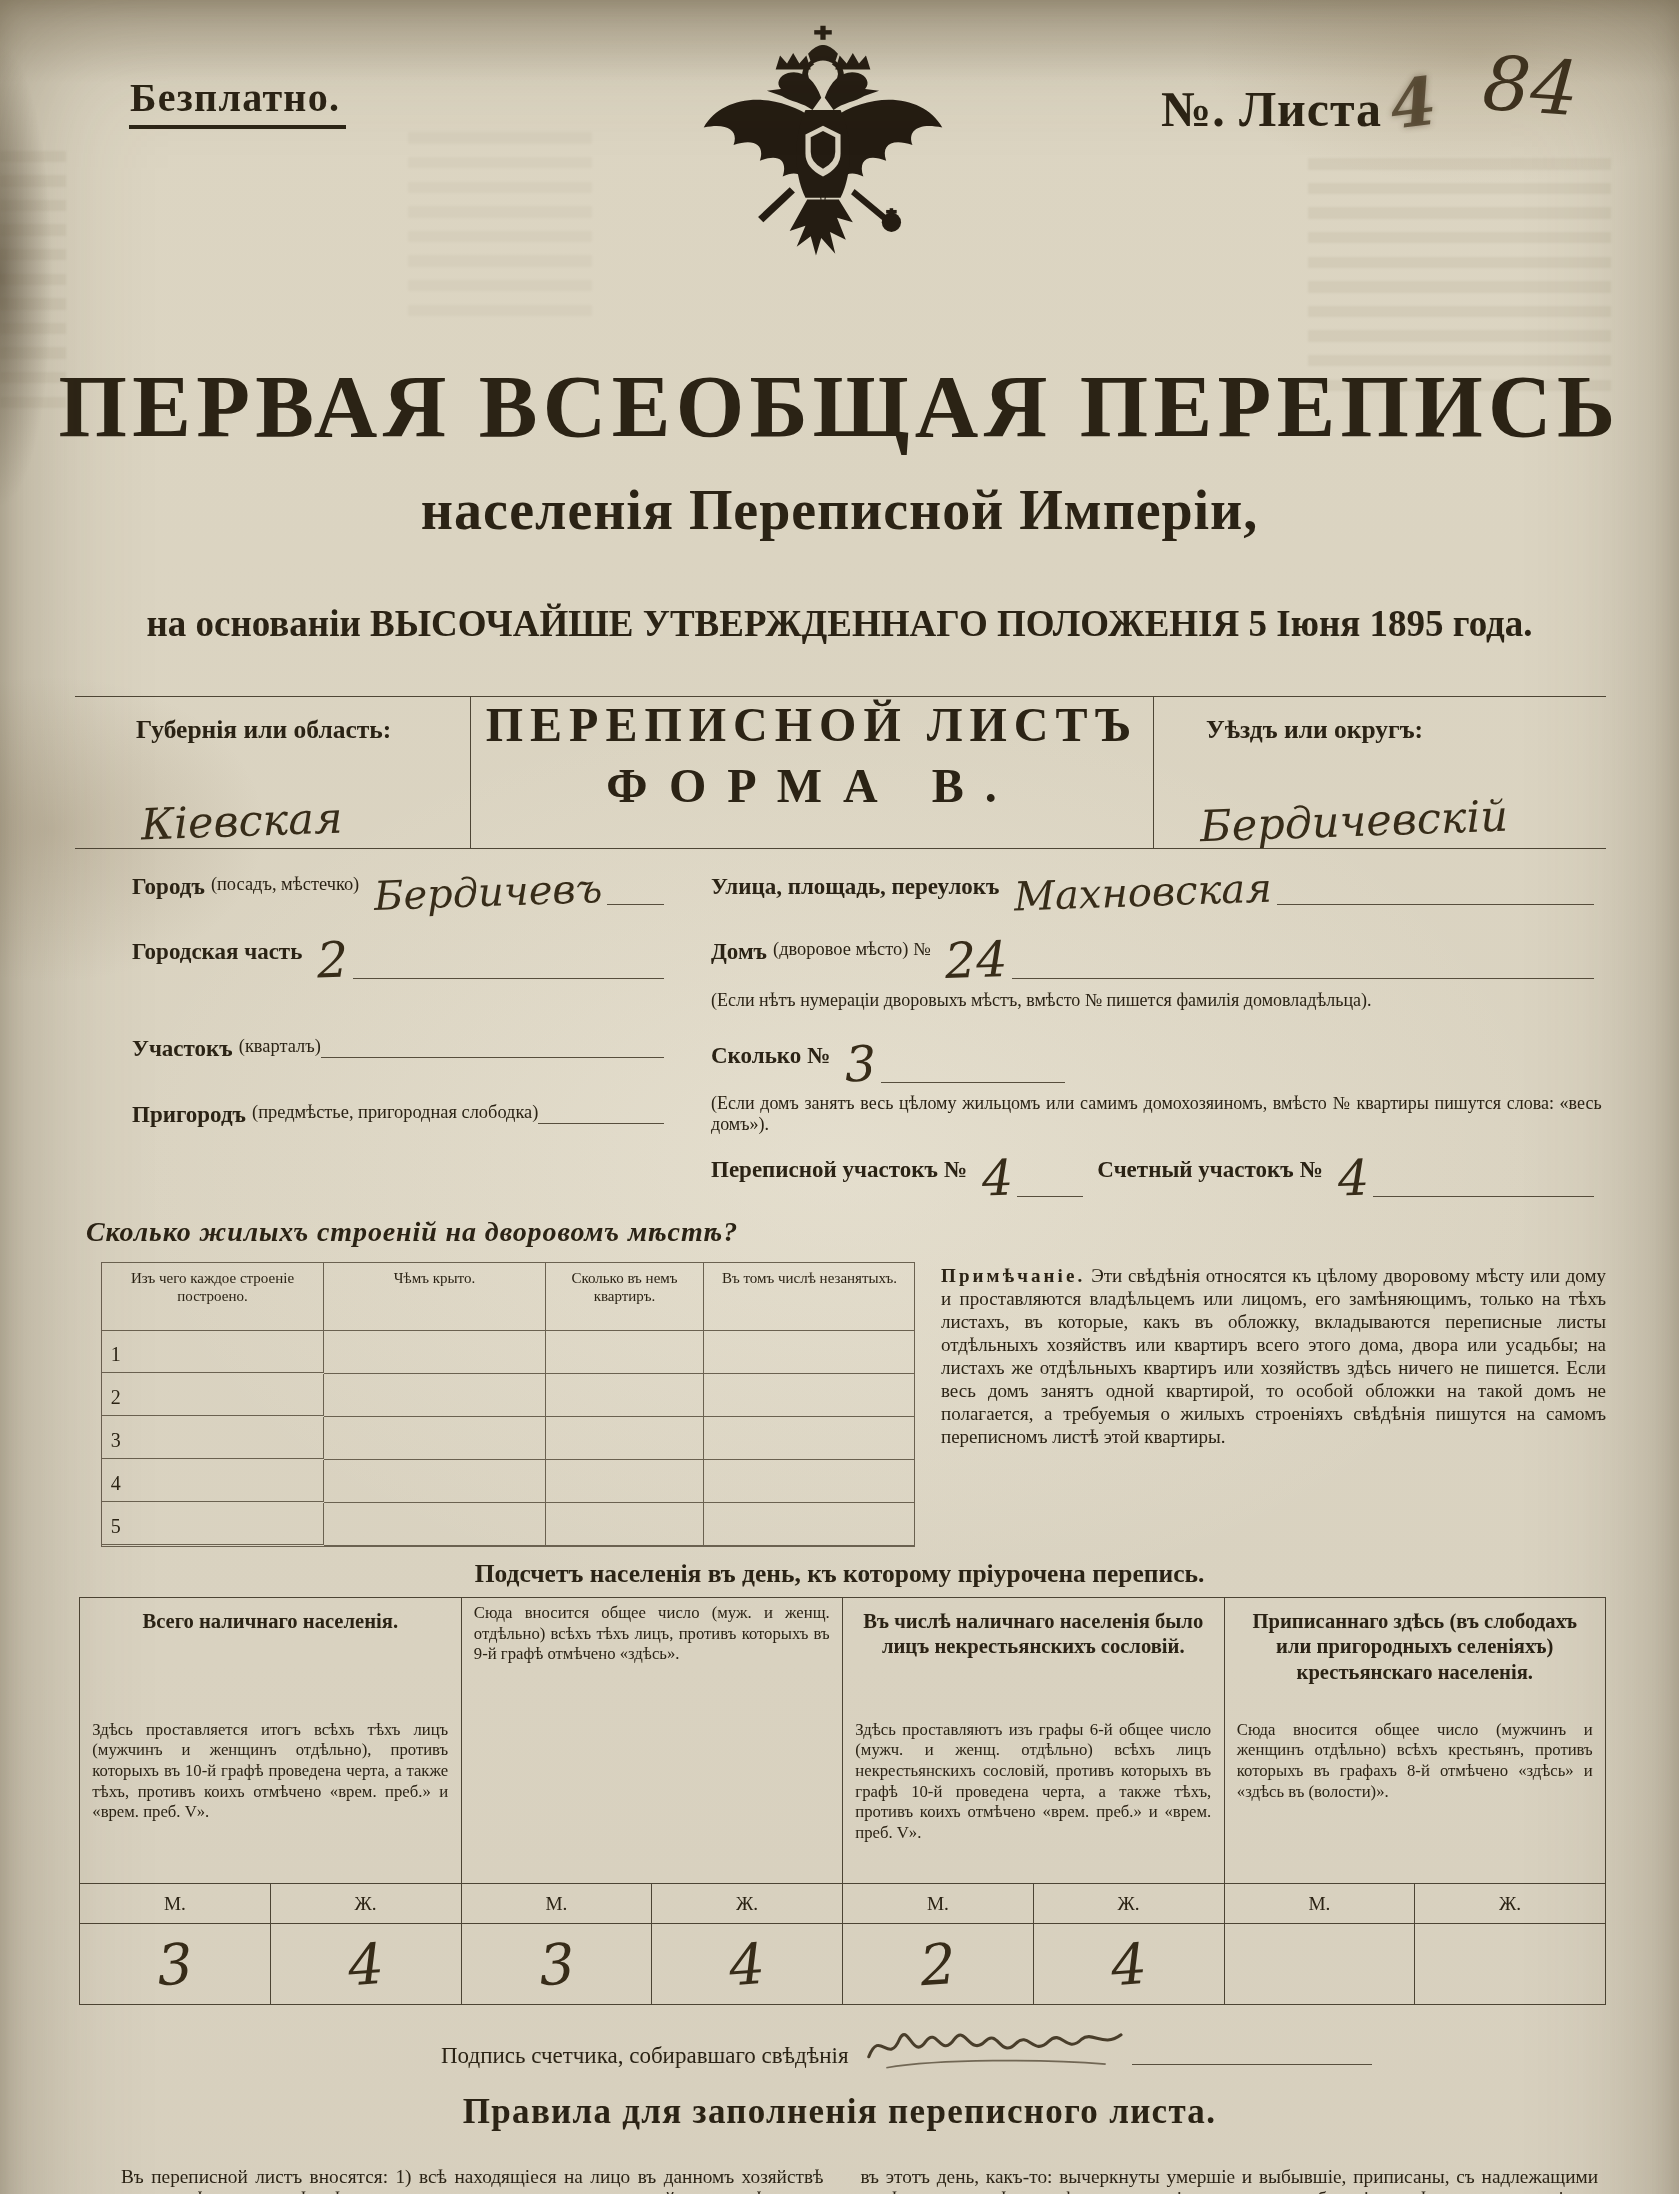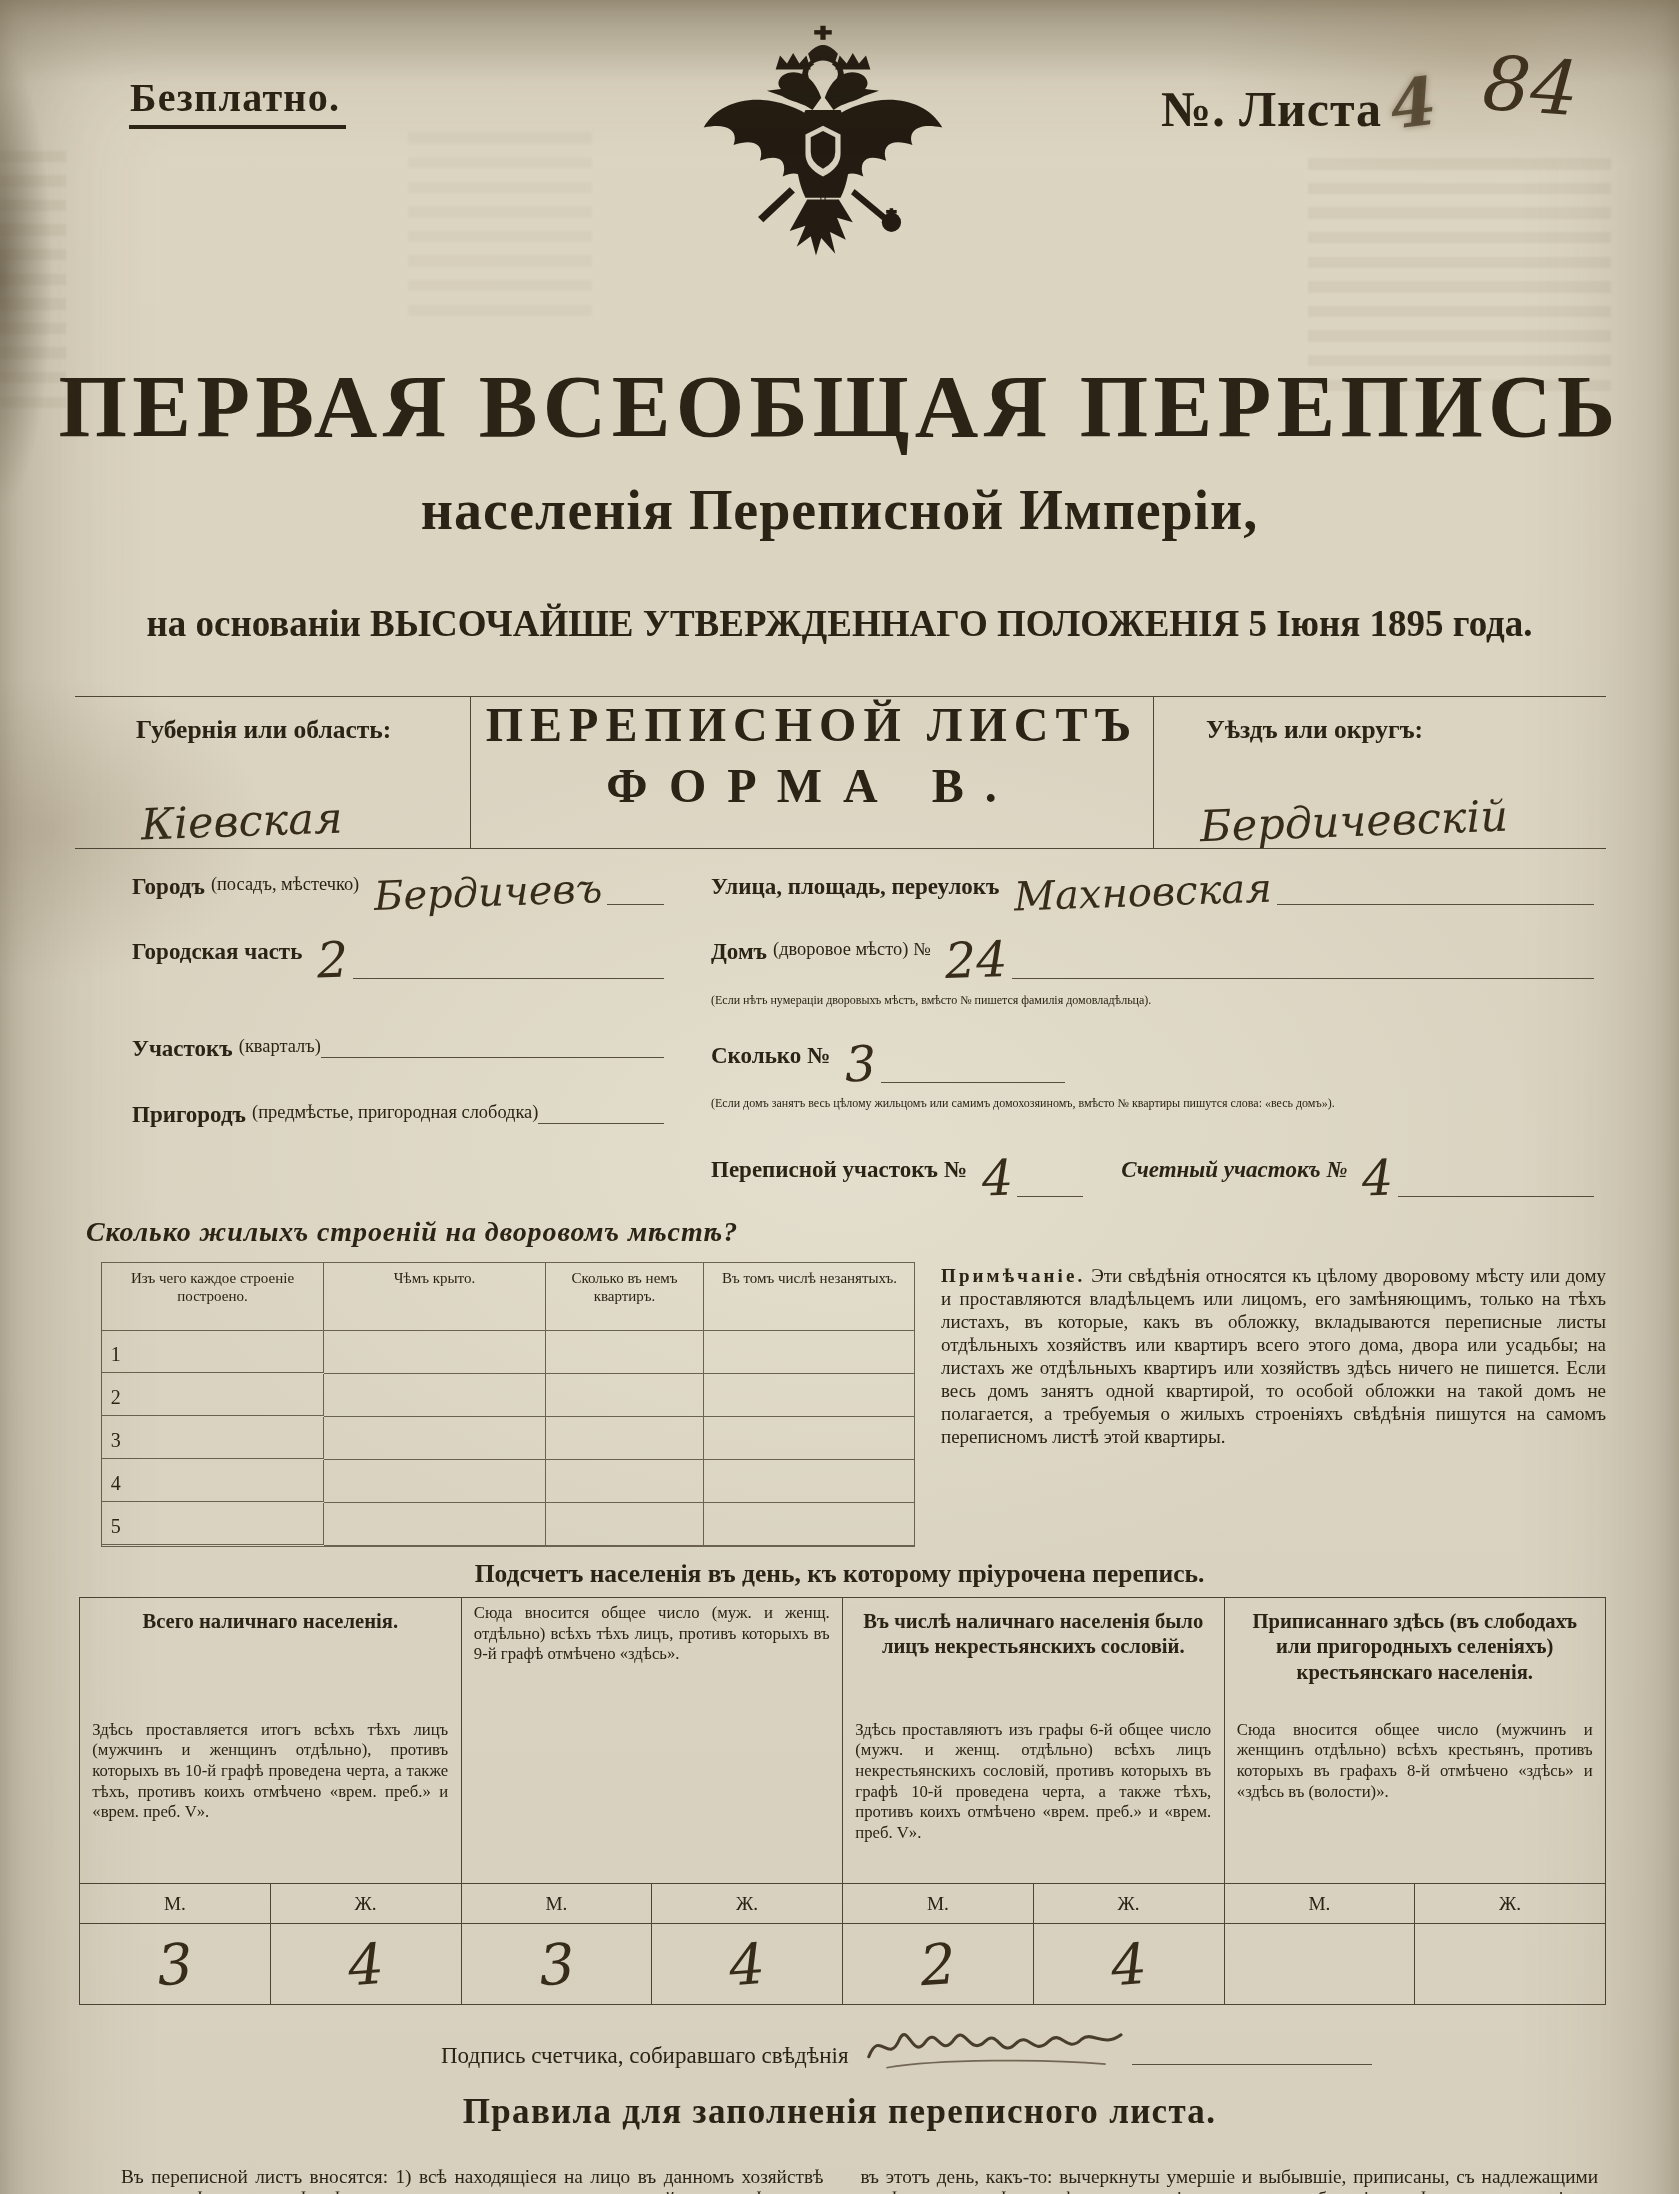--- a/index.html
+++ b/index.html
@@ -57,21 +57,21 @@
   .addr { position:absolute; left:75px; right:73px; top:856px; height:355px; }
   .addr-left  { position:absolute; left:57px; top:0; width:544px; }
   .addr-right { position:absolute; left:636px; right:0; top:0; }
   .frow { position:absolute; left:0; right:12px; display:flex; white-space:nowrap; }
   .lbl-strong { font-size:23px; font-weight:bold; }
   .lbl-small  { font-size:18.4px; margin-left:6.1px; }
   .entry { font-size:40px; line-height:0.9; margin:0 4.4px 0 15px; transform:rotate(-2deg); white-space:nowrap; }
   .entry-num { font-size:49px; }
   .fill-line { flex:1; border-bottom:1.3px solid #574e3d; margin-bottom:4.4px; }
   .seg-line { flex:0 0 66px; border-bottom:1.3px solid #574e3d; margin-bottom:4.4px; }
-  .note { position:absolute; left:0; right:4.4px; font-size:12px; line-height:20.6px; text-align:justify; }
+  .note { position:absolute; left:0; right:4.4px; font-size:18px; line-height:20.6px; text-align:justify; }
 
   
   .b-head { position:absolute; left:86px; top:1216px; font-size:28px; font-weight:bold; font-style:italic; letter-spacing:0.9px; }
   .b-table { position:absolute; left:101px; top:1262px; width:812px;
     display:grid; grid-template-columns:222px 222px 158px 211px;
     border:1.3px solid #6a6150; }
   .b-table .hcell { border-right:0.9px solid #6a6150; border-bottom:1.3px solid #6a6150;
     font-size:15px; line-height:18px; text-align:center; padding:6.1px 5.3px; height:55px; box-sizing:content-box; }
   .b-table .cell { border-right:0.9px solid #6a6150; border-bottom:0.9px solid #6a6150; height:42px; }
   .b-table .hcell:nth-child(4n), .b-table .cell:nth-child(4n of .cell) { border-right:none; }
@@ -213,21 +213,21 @@
       <div class="frow" style="top:187px;">
         <span class="lbl-strong">Сколько №</span>
         <span class="entry entry-num hand">3</span>
         <span class="seg-line" style="flex:0 0 184px;"></span>
       </div>
       <div class="note" style="top:237px;">(Если домъ занятъ весь цѣлому жильцомъ или самимъ домохозяиномъ, вмѣсто № квартиры пишутся слова: «весь домъ»).</div>
       <div class="frow" style="top:301px;">
         <span class="lbl-strong">Переписной участокъ №</span>
         <span class="entry entry-num hand">4</span>
         <span class="seg-line"></span>
-        <span class="lbl-strong" style="margin-left:38px;font-style:italic;">Счетный участокъ №</span>
+        <span class="lbl-strong" style="margin-left:14px;">Счетный участокъ №</span>
         <span class="entry entry-num hand">4</span>
         <span class="fill-line"></span>
       </div>
     </div>
   </div>
 
   <div class="b-head">Сколько жилыхъ строеній на дворовомъ мѣстѣ?</div>
 
   <div class="b-table">
     <div class="hcell">Изъ чего каждое строеніе построено.</div>

